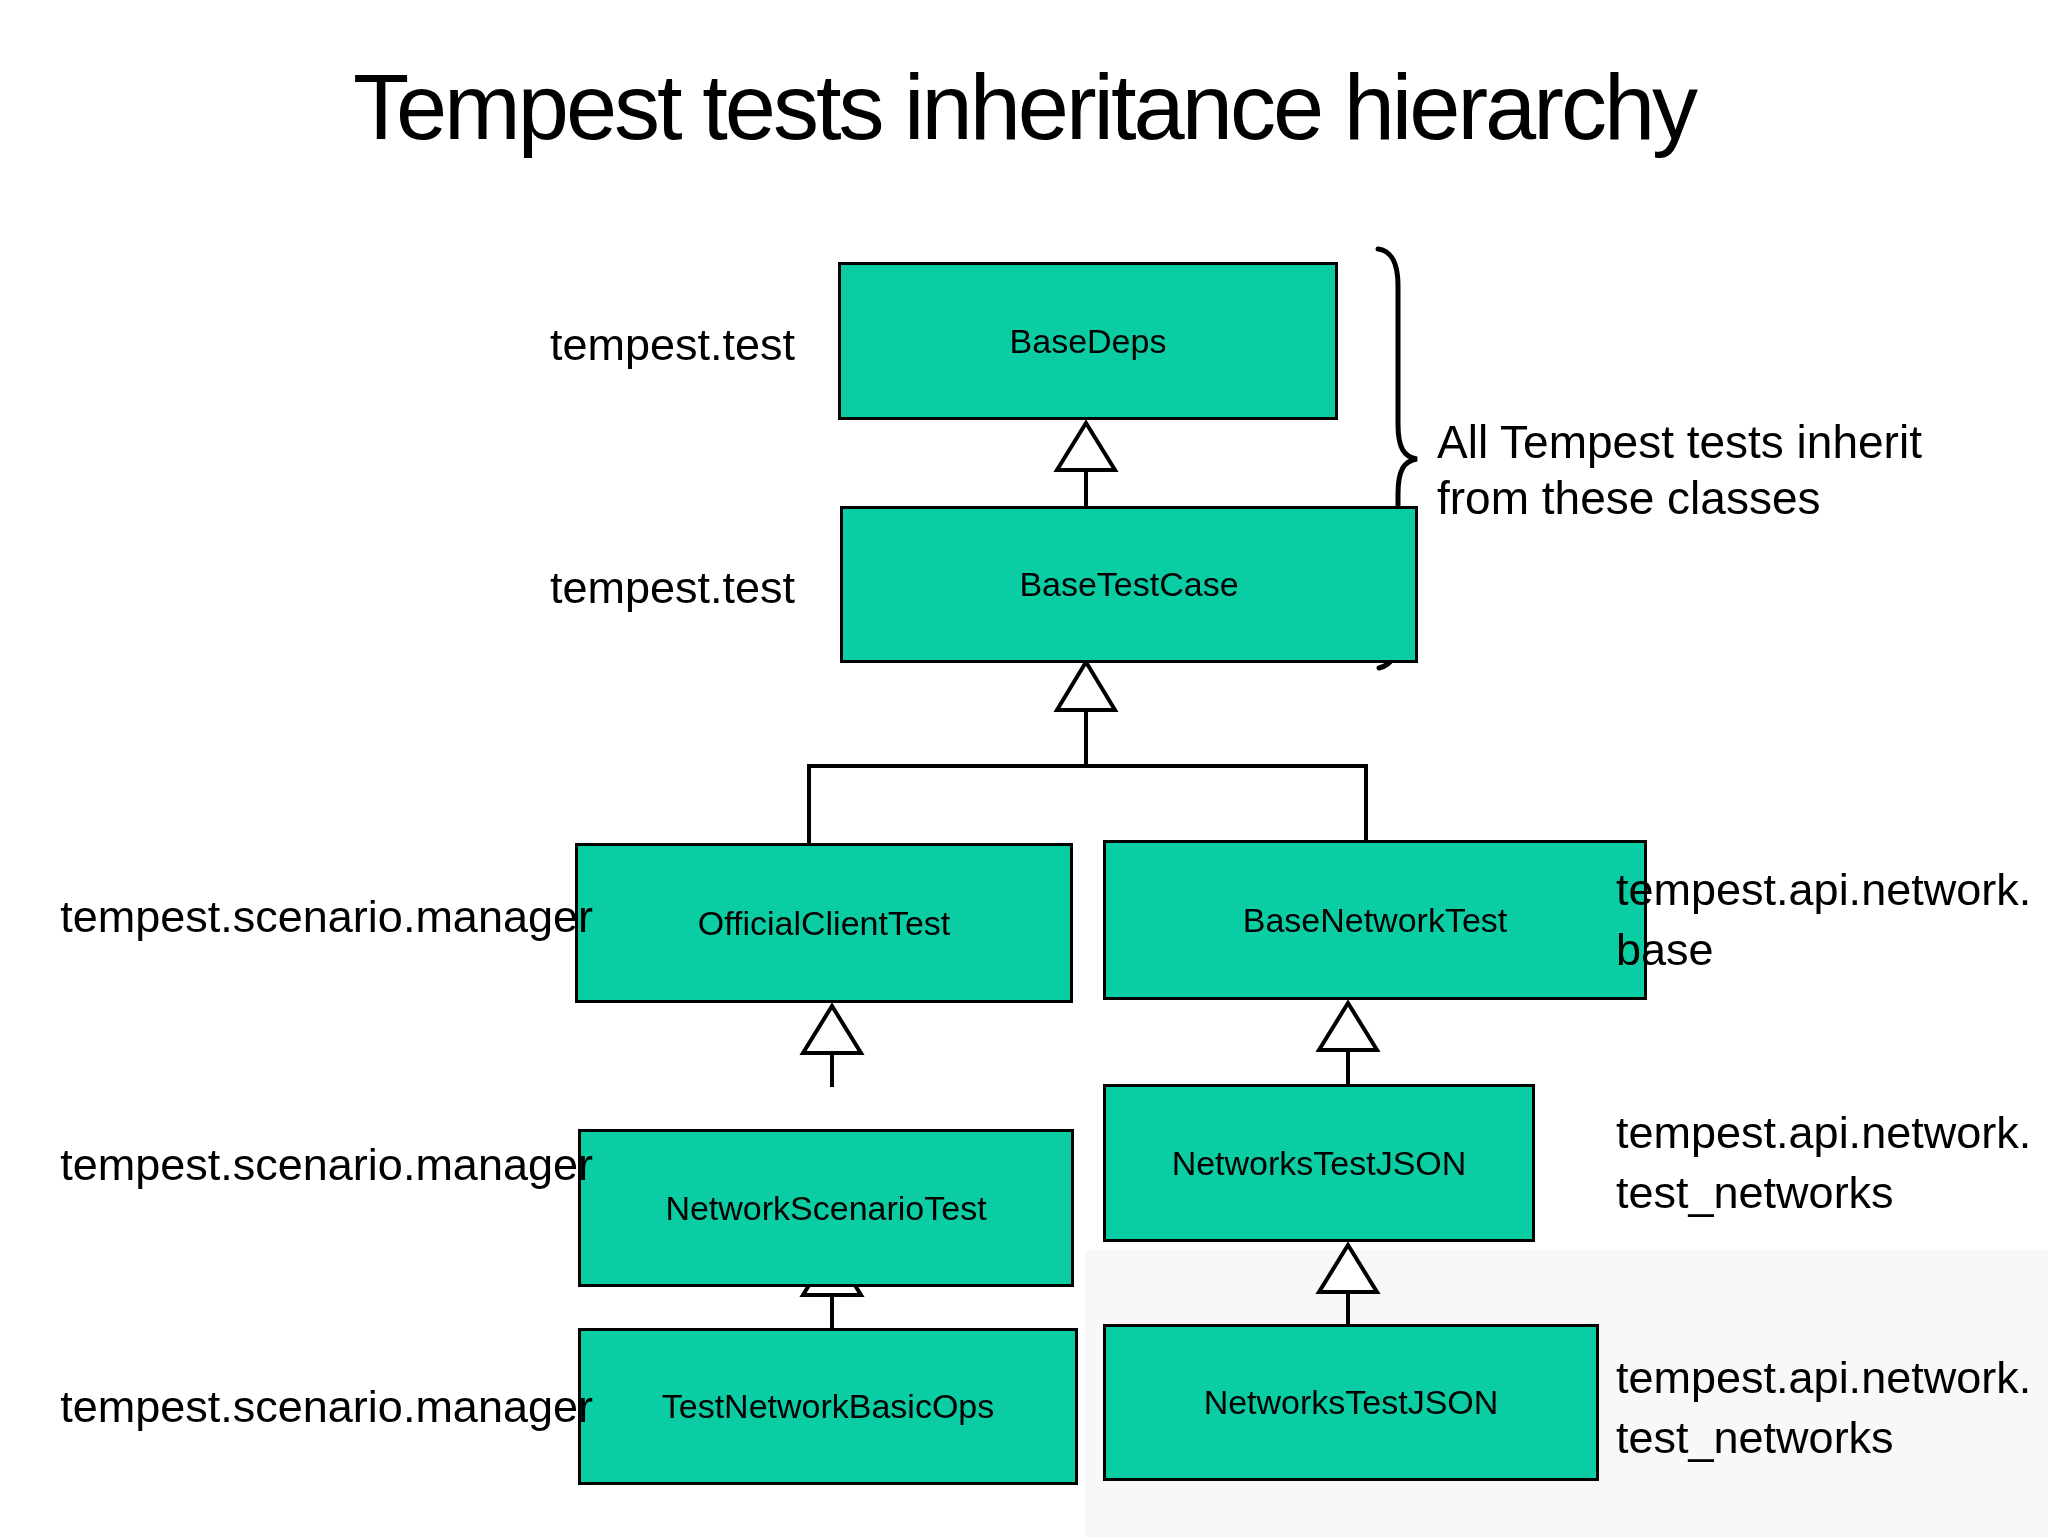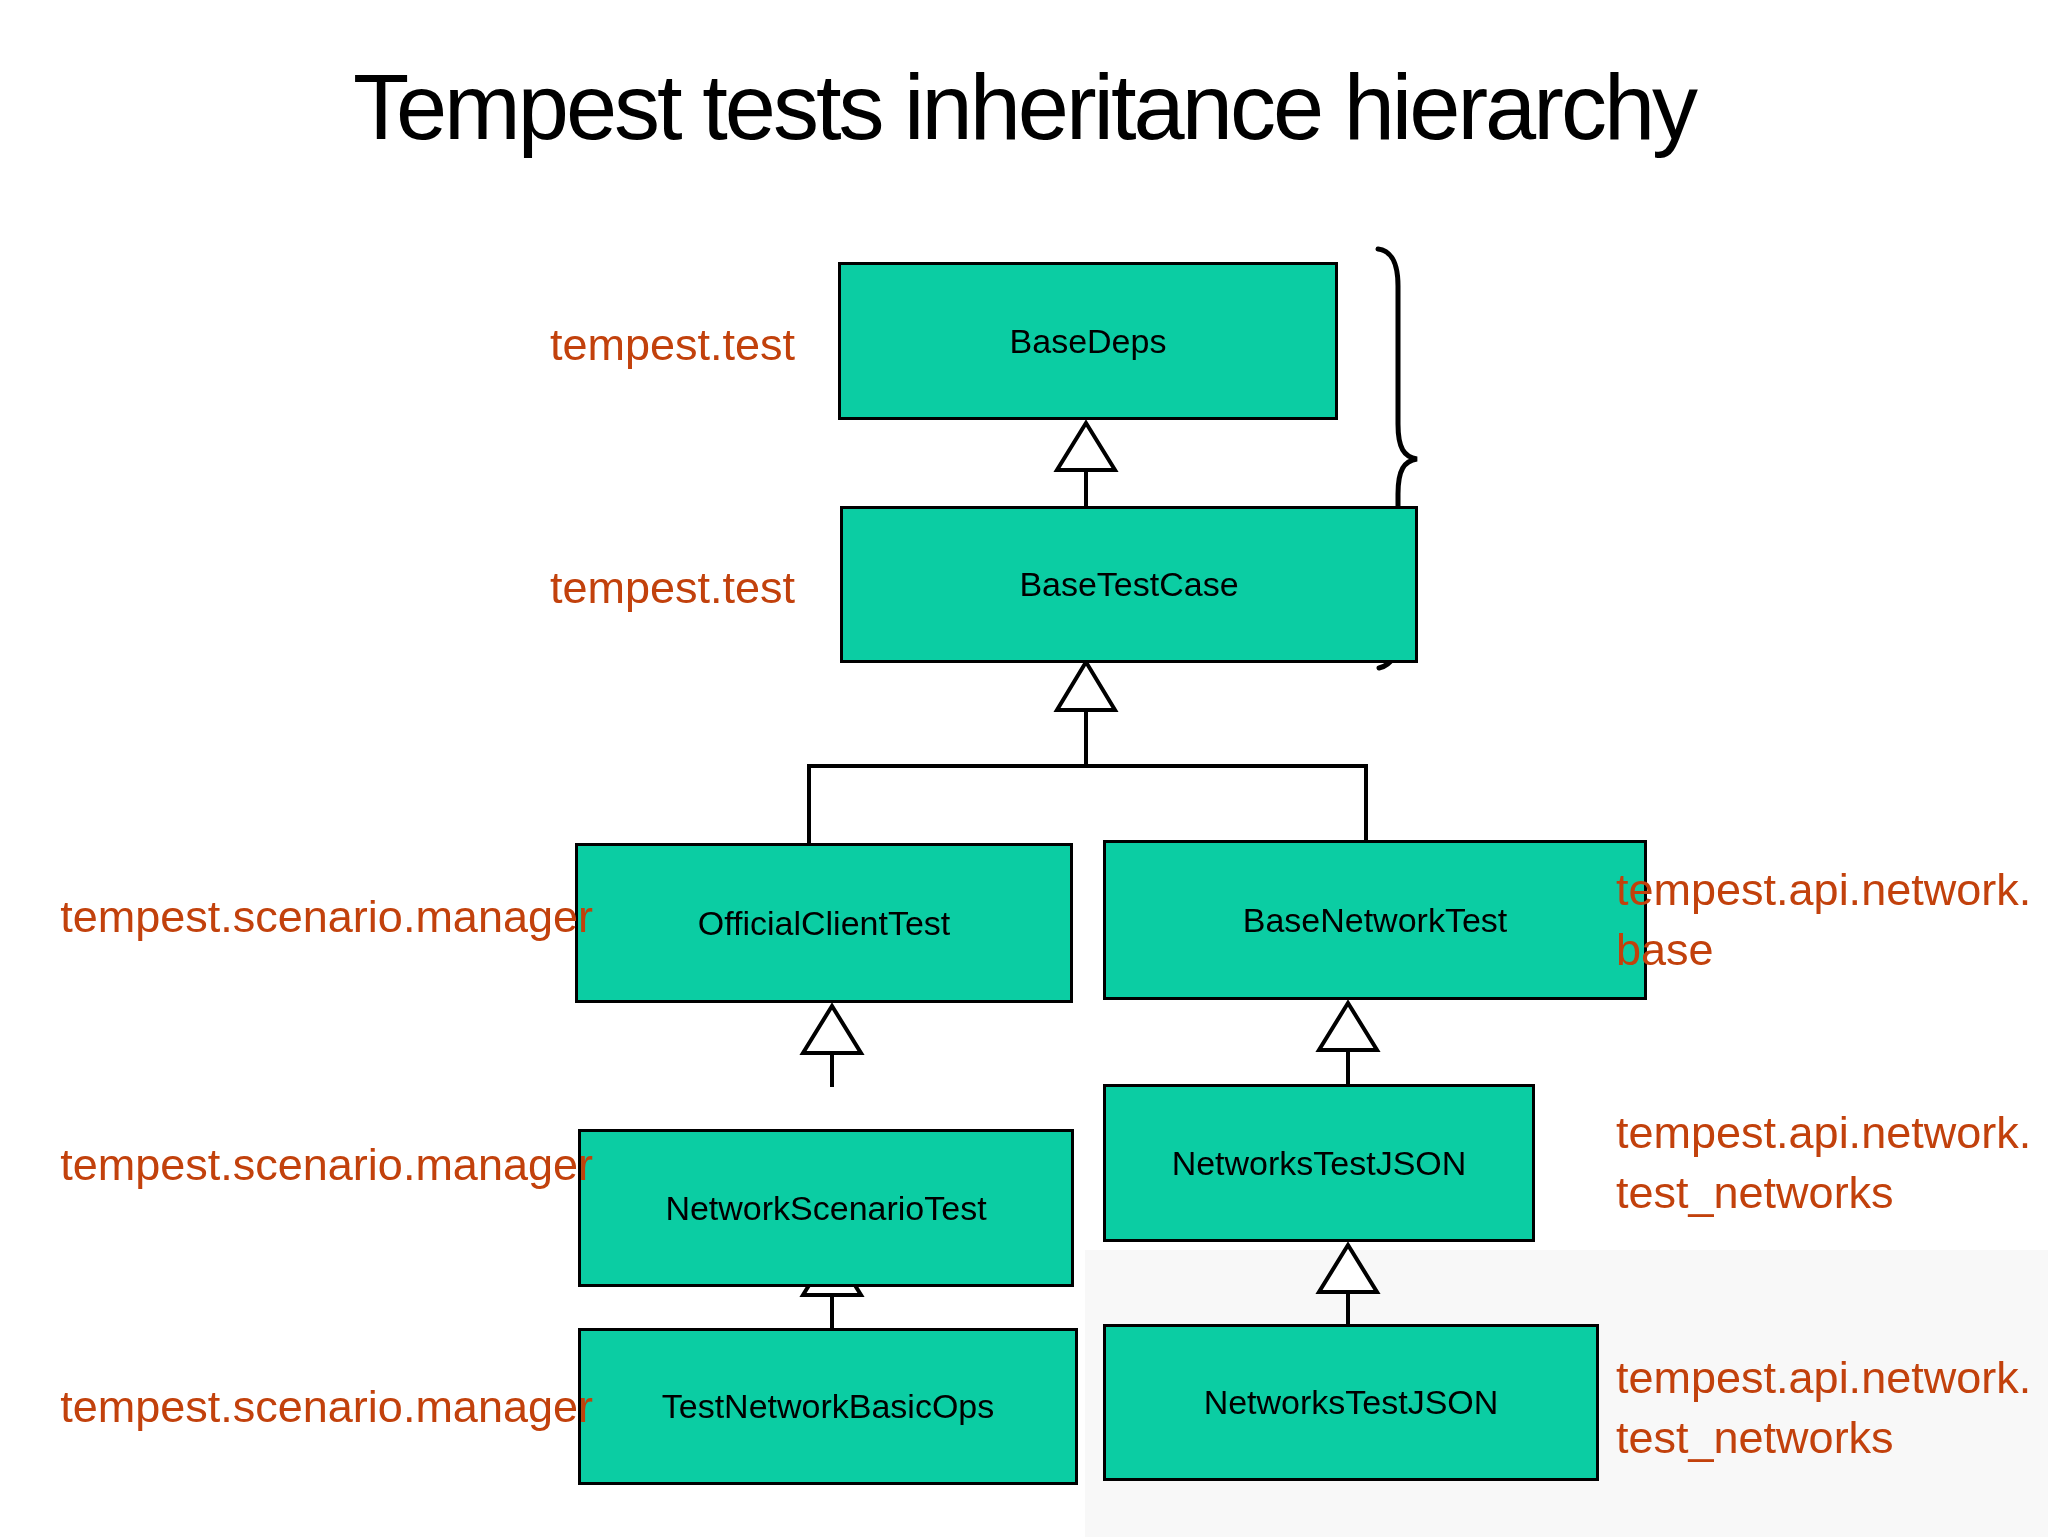--- a/index.html
+++ b/index.html
@@ -54,21 +54,21 @@
   .node-basenetworktest     { left: 1103px; top: 840px;  width: 544px; height: 160px; }
   .node-networkscenariotest { left: 578px;  top: 1087px; width: 496px; height: 158px; margin-top: 42px; }
   .node-networkstestjson    { left: 1103px; top: 1084px; width: 432px; height: 158px; }
   .node-testnetworkbasicops { left: 578px;  top: 1328px; width: 500px; height: 157px; }
   .node-networkstestxml     { left: 1103px; top: 1324px; width: 496px; height: 157px; }
 
   .module-label {
     position: absolute;
     font-size: 45px;
     line-height: 60px;
-    color: #c2410c;
+    color: #000000;
     white-space: nowrap;
   }
   .module-left  { text-align: right; }
   .module-right { text-align: left; }
 
   .ml-tempest-test-1        { right: 1282px; top: 315px; }
   .ml-tempest-test-2        { right: 1282px; top: 558px; }
   .ml-scenario-manager-1    { right: 1484px; top: 887px; }
   .ml-scenario-manager-2    { right: 1484px; top: 1135px; }
   .ml-scenario-manager-3    { right: 1484px; top: 1377px; }
@@ -170,14 +170,18 @@
   </div>
   <div class="module-label module-right mr-network-testnetworks-1">
     <div>tempest.api.network.</div>
     <div>test_networks</div>
   </div>
   <div class="module-label module-right mr-network-testnetworks-2">
     <div>tempest.api.network.</div>
     <div>test_networks</div>
   </div>
 
+  <div class="annotation">
+    <div>All Tempest tests inherit</div>
+    <div>from these classes</div>
+  </div>
 
 </div>
 
 </body></html>

